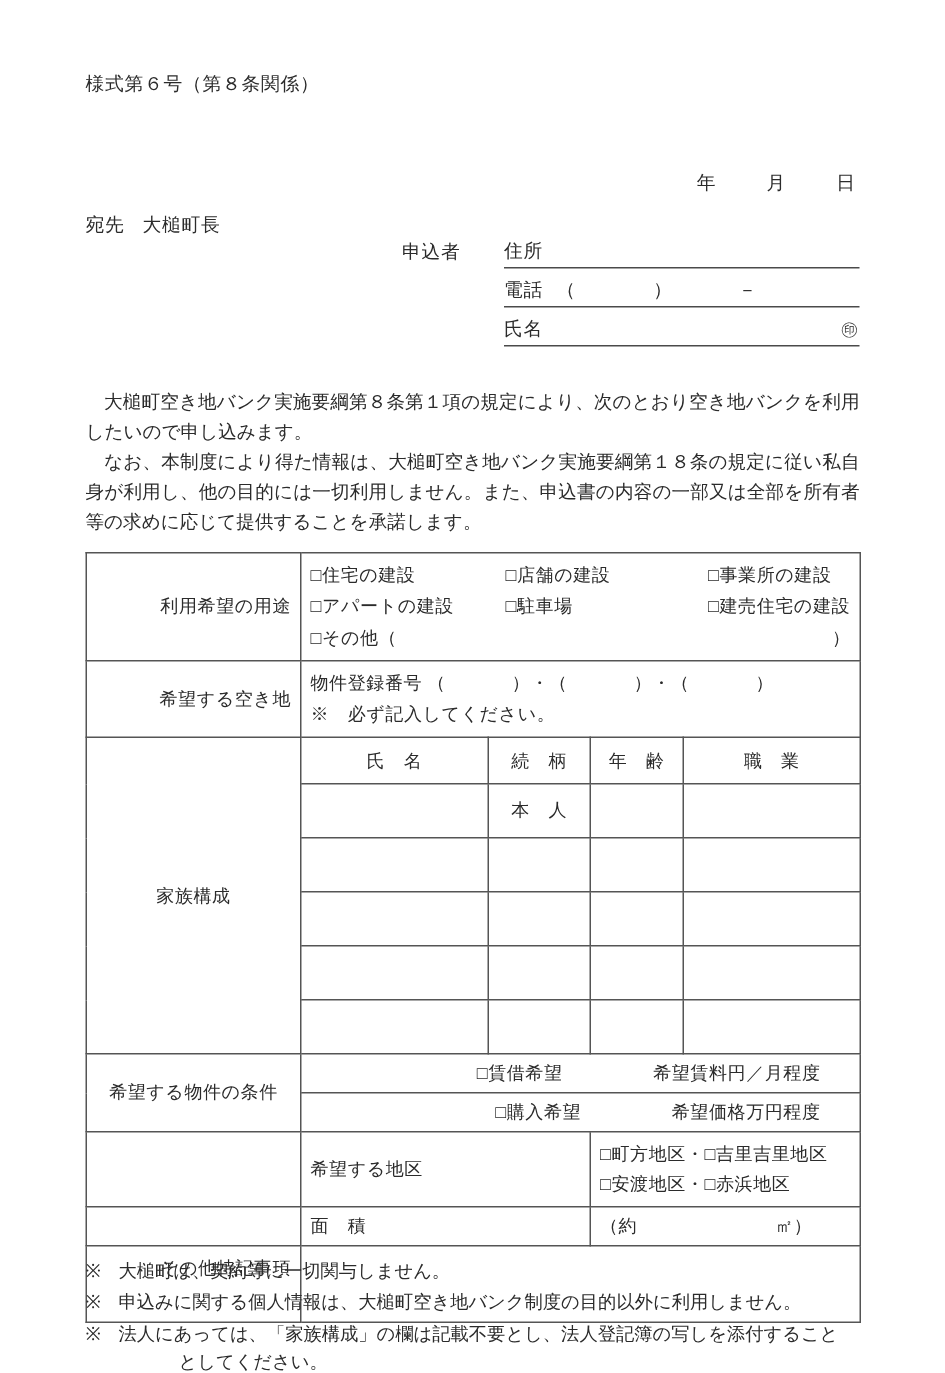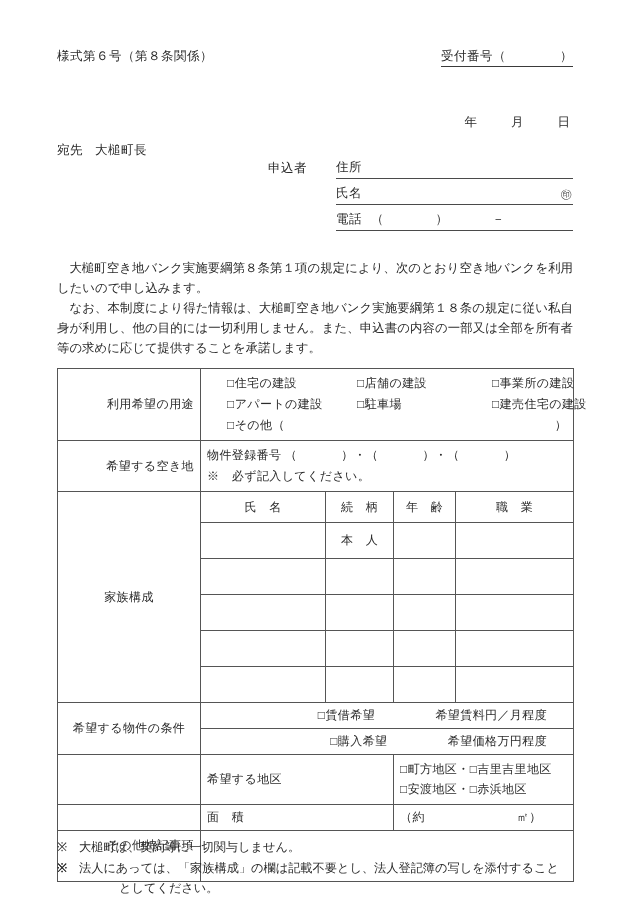--- a/index.html
+++ b/index.html
@@ -144,21 +144,21 @@
   }
   .lbl-cell {
     width: 143px;
     text-align: right;
     padding-left: 10px;
   }
   .lbl-center {
     text-align: center;
   }
   .usage-cell { padding: 5px 6px 5px 8px; line-height: 1.75; }
-  .usage-line { white-space: nowrap; margin-left: 20px; }
+  .usage-line { white-space: nowrap; }
   .u1 { display: inline-block; width: 130px; }
   .u2 { display: inline-block; width: 135px; }
   .u3 { display: inline-block; }
   .other-paren-end { float: right; }
 
   .vacant-cell { line-height: 1.75; padding-left: 8px; }
   .vp-gap { display: inline-block; width: 44px; }
   .vacant-note { letter-spacing: .4px; }
 
   .fam-head td { text-align: center; height: 22px; }
@@ -195,46 +195,43 @@
   .fn .mark { position: absolute; left: 0; top: 0; }
   .fn-cont { padding-left: 40px; }
 </style>
 </head>
 <body>
 
 <div class="page">
 
   <div class="header-row">
     <div class="form-no">様式第６号（第８条関係）</div>
-    <div class="receipt-no">
-      <span>受付番号（</span><span class="receipt-gap"></span><span>）</span>
-    </div>
   </div>
 
 
   <div class="date-line">
     <span class="d-y">年</span><span class="d-m">月</span><span class="d-d">日</span>
   </div>
 
   <div class="addressee">
     <span class="lead">宛先</span><span>大槌町長</span>
   </div>
 
   <div class="applicant">
     <div class="applicant-label">申込者</div>
     <div class="applicant-fields">
       <div class="af-row">
         <span class="af-label">住所</span>
       </div>
       <div class="af-row">
+        <span class="af-label">電話</span><span class="tel-paren">（</span><span class="tel-gap"></span><span>）</span><span class="tel-dash">－</span>
+      </div>
+      <div class="af-row">
         <span class="af-label">氏名</span>
         <span class="seal">㊞</span>
-      </div>
-      <div class="af-row">
-        <span class="af-label">電話</span><span class="tel-paren">（</span><span class="tel-gap"></span><span>）</span><span class="tel-dash">－</span>
       </div>
     </div>
   </div>
 
   <div class="body-text">
     <p>大槌町空き地バンク実施要綱第８条第１項の規定により、次のとおり空き地バンクを利用したいので申し込みます。</p>
     <p>なお、本制度により得た情報は、大槌町空き地バンク実施要綱第１８条の規定に従い私自身が利用し、他の目的には一切利用しません。また、申込書の内容の一部又は全部を所有者等の求めに応じて提供することを承諾します。</p>
   </div>
 
   <table class="form-table">
@@ -350,20 +347,21 @@
   </tbody>
     </table>
 
   <div class="footnotes">
     <div class="fn">
       <span class="mark">※</span>
       <span>大槌町は、契約等に一切関与しません。</span>
     </div>
     <div class="fn">
       <span class="mark">※</span>
+      <span>申込みに関する個人情報は、大槌町空き地バンク制度の目的以外に利用しません。</span>
     </div>
     <div class="fn">
       <span class="mark">※</span>
       <span>法人にあっては、「家族構成」の欄は記載不要とし、法人登記簿の写しを添付すること</span>
       <div class="fn-cont">としてください。</div>
     </div>
   </div>
 
 </div>
 

